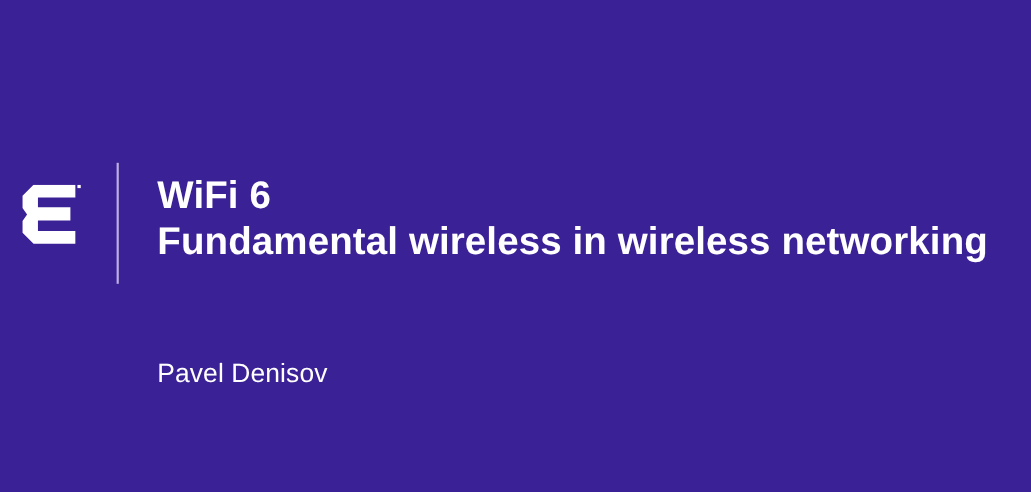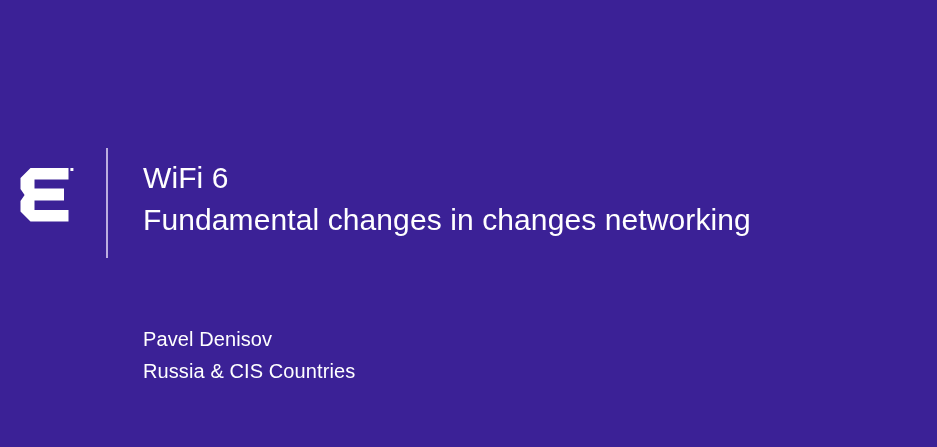--- a/index.html
+++ b/index.html
@@ -47,37 +47,37 @@
 
   
   #title-block {
     position: absolute;
     left: 143px;
     top: 157px;
     width: 790px;
   }
   .title-line {
     color: #FFFFFF;
-    font-size: 30px;
+    font-size: 35px;
     line-height: 42px;
-    font-weight: 400;
+    font-weight: 700;
     letter-spacing: 0.1px;
     white-space: nowrap;
   }
 
   
   #author-block {
     position: absolute;
     left: 143px;
     top: 324px;
     width: 500px;
   }
   .author-line {
     color: #FFFFFF;
-    font-size: 20px;
+    font-size: 24px;
     line-height: 31.5px;
     font-weight: 400;
     letter-spacing: 0.1px;
     white-space: nowrap;
   }
 </style>
 </head>
 <body>
 
 <div id="slide">
@@ -86,21 +86,20 @@
     <svg viewBox="0 0 56 54" xmlns="http://www.w3.org/2000/svg">
       <path fill="#FFFFFF" d="M12.5 0 H50.5 V11.5 H16.5 V20.5 H46 V32.5 H16.5 V42 H50.5 V53.5 H12.5 L2.5 43.5 V33.0 L6.6 27.0 L2.5 21.0 V10.0 Z"></path>
       <rect fill="#FFFFFF" x="52.4" y="0" width="3" height="3"></rect>
     </svg>
   </div>
 
   <div id="divider"></div>
 
   <div id="title-block">
     <div class="title-line">WiFi 6</div>
-    <div class="title-line">Fundamental changes in changes networking</div>
+    <div class="title-line">Fundamental wireless in wireless networking</div>
   </div>
 
   <div id="author-block">
     <div class="author-line">Pavel Denisov</div>
-    <div class="author-line">Russia &amp; CIS Countries</div>
   </div>
 
 </div>
 
 </body></html>

